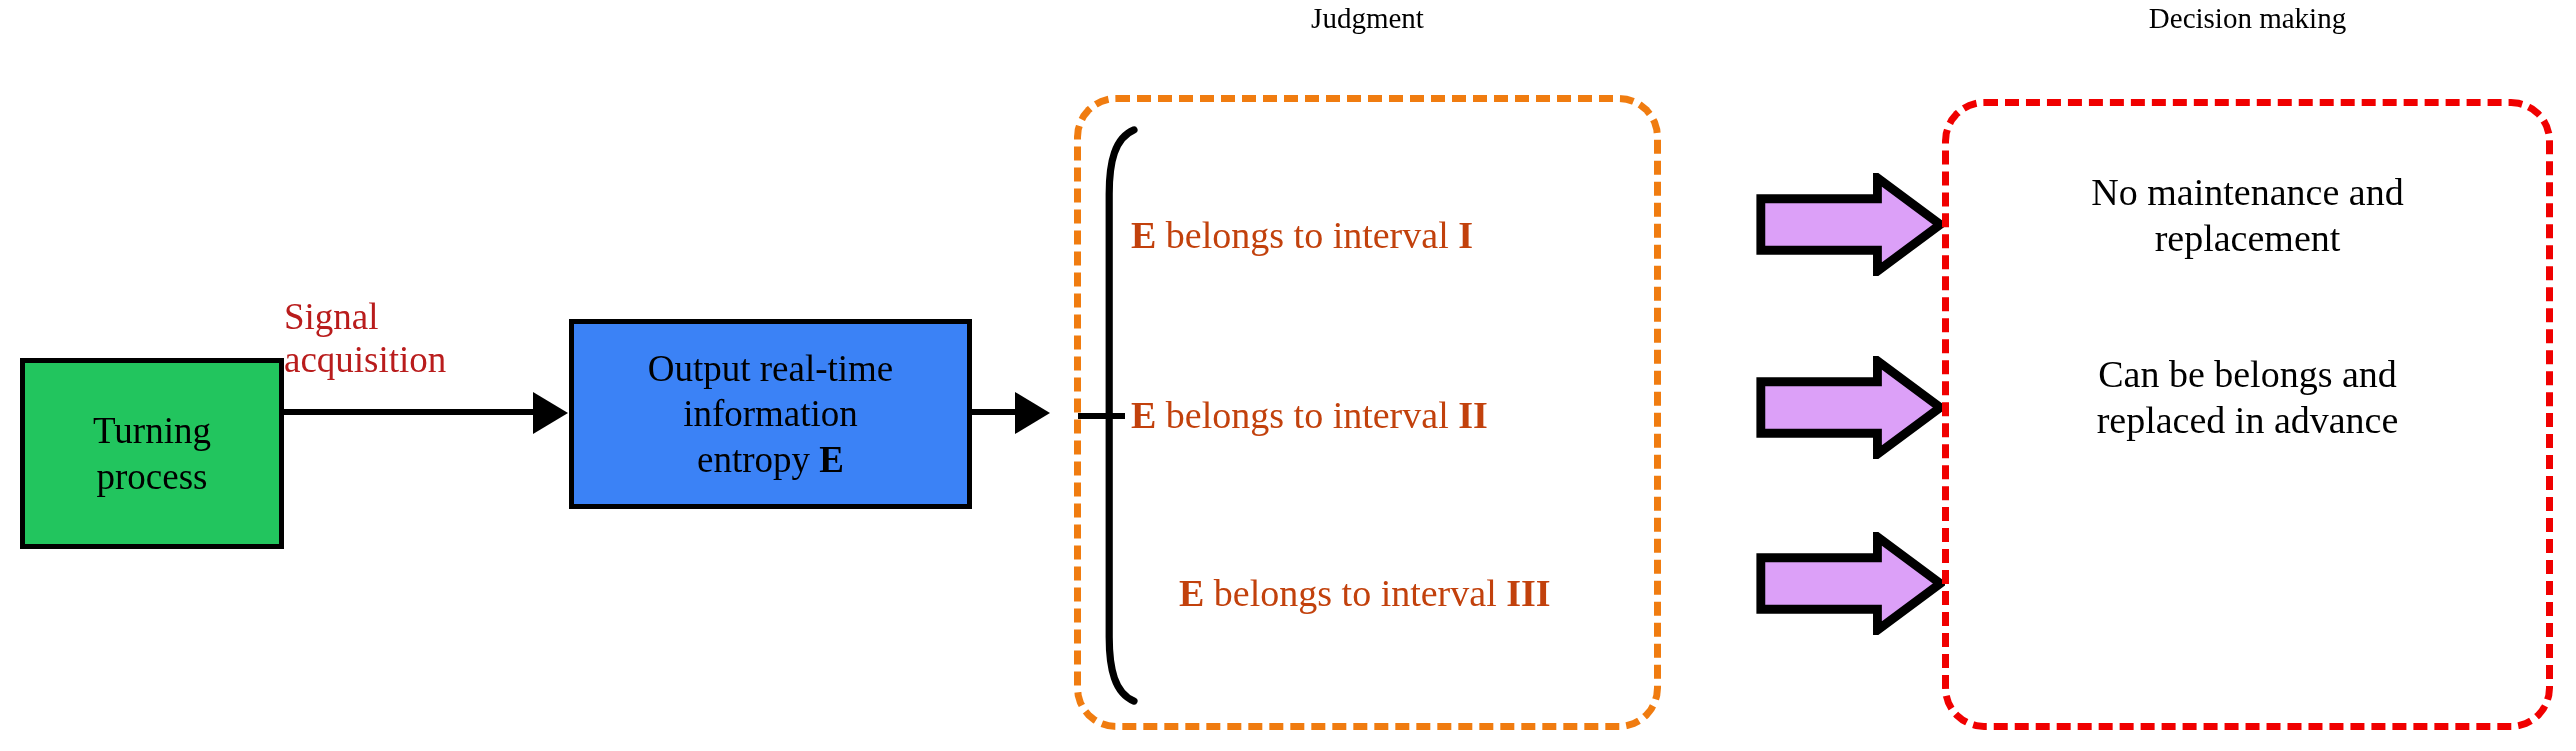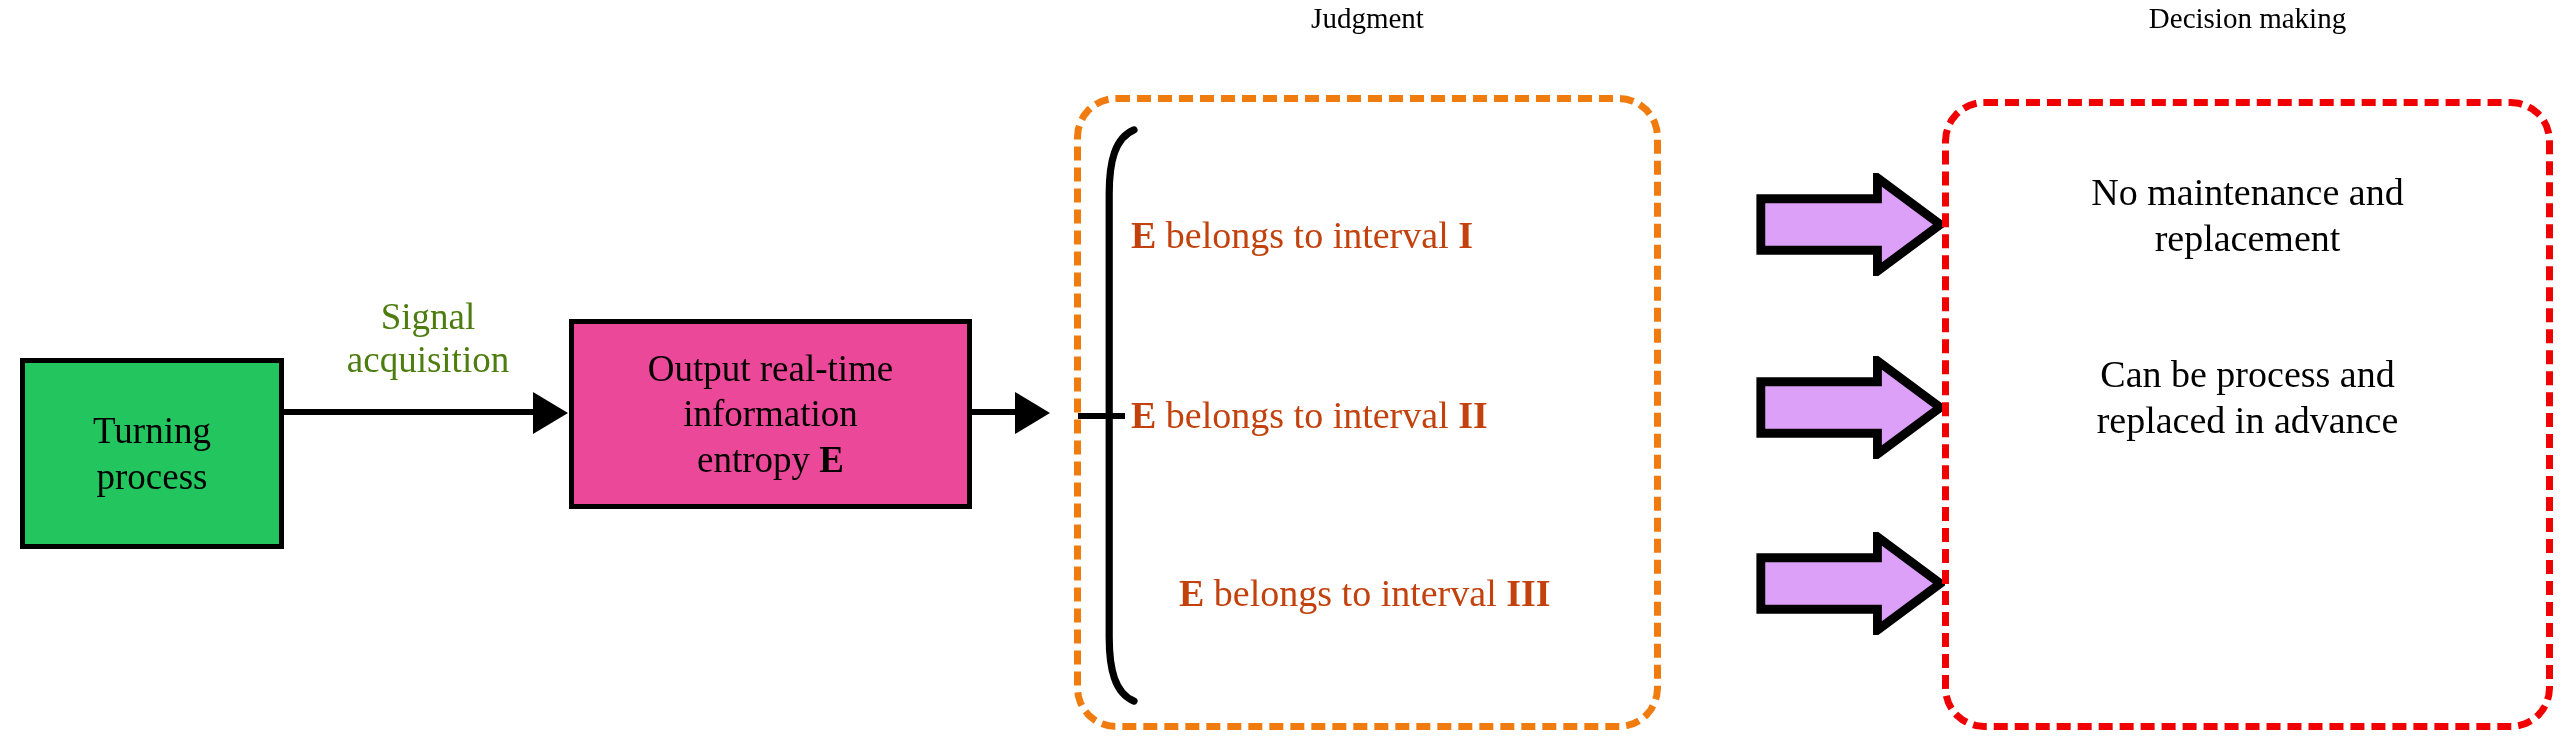--- a/index.html
+++ b/index.html
@@ -51,24 +51,24 @@
     position: absolute;
     width: 0; height: 0;
     border-top: 21px solid transparent;
     border-bottom: 21px solid transparent;
     border-left: 35px solid #000000;
   }
 
   
   .edge-label {
     position: absolute;
-    text-align: center;
+    text-align: left;
     font-size: 37px;
     line-height: 1.15;
-    color: #4d7c0f;
+    color: #b91c1c;
     white-space: nowrap;
   }
 
   
   .section-title {
     position: absolute;
     font-size: 29px;
     color: #000000;
     text-align: center;
     white-space: nowrap;
@@ -122,21 +122,21 @@
     </div>
   </div>
 
   <div class="edge-label" style="left:284px; top:296px; width:288px;">
     <div>Signal</div>
     <div>acquisition</div>
   </div>
   <div class="arrow-line" style="left:284px; top:409px; width:251px;"></div>
   <div class="arrow-head" style="left:533px; top:392px;"></div>
 
-  <div class="proc-box" id="box-entropy" style="background:#ec4899;">
+  <div class="proc-box" id="box-entropy" style="background:#3b82f6;">
     <div class="inner">
       <div>Output real-time</div>
       <div>information</div>
       <div>
         <span>entropy </span><span class="bold">E</span>
       </div>
     </div>
   </div>
 
   <div class="arrow-line" style="left:972px; top:409px; width:48px;"></div>
@@ -176,19 +176,19 @@
 
   <div class="section-title" style="left:1942px; top:2.4px; width:611px;">Decision making</div>
   <div class="panel" id="panel-decision" style="left:1942px; top:99px; width:611px; height:631px;"></div>
 
   <div class="dec-text" style="left:1954px; top:169px; width:587px;">
     <div>No maintenance and</div>
     <div>replacement</div>
   </div>
 
   <div class="dec-text" style="left:1954px; top:351px; width:587px;">
-    <div>Can be process and</div>
+    <div>Can be belongs and</div>
     <div>replaced in advance</div>
   </div>
 
 
 </div>
 
 
 </body></html>

